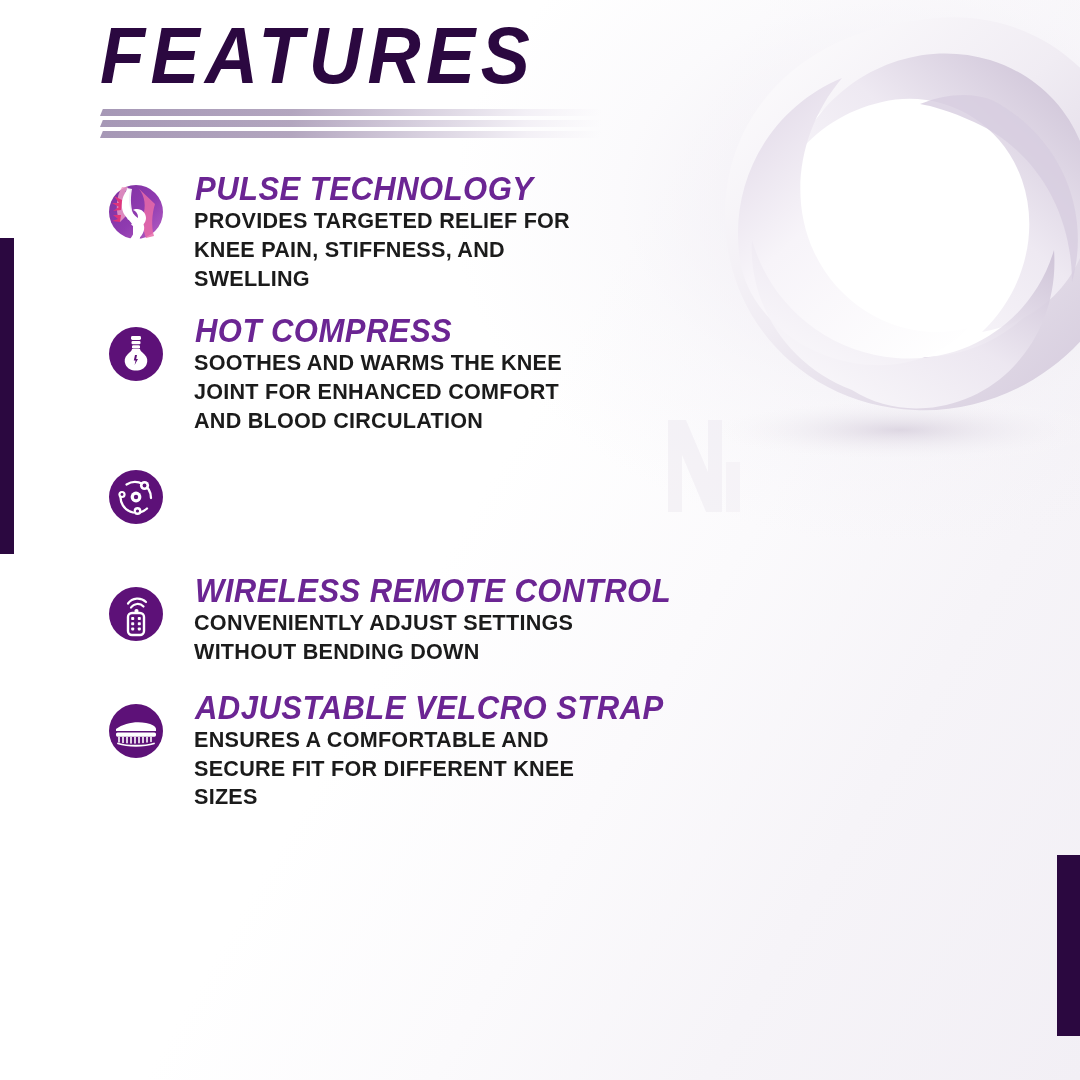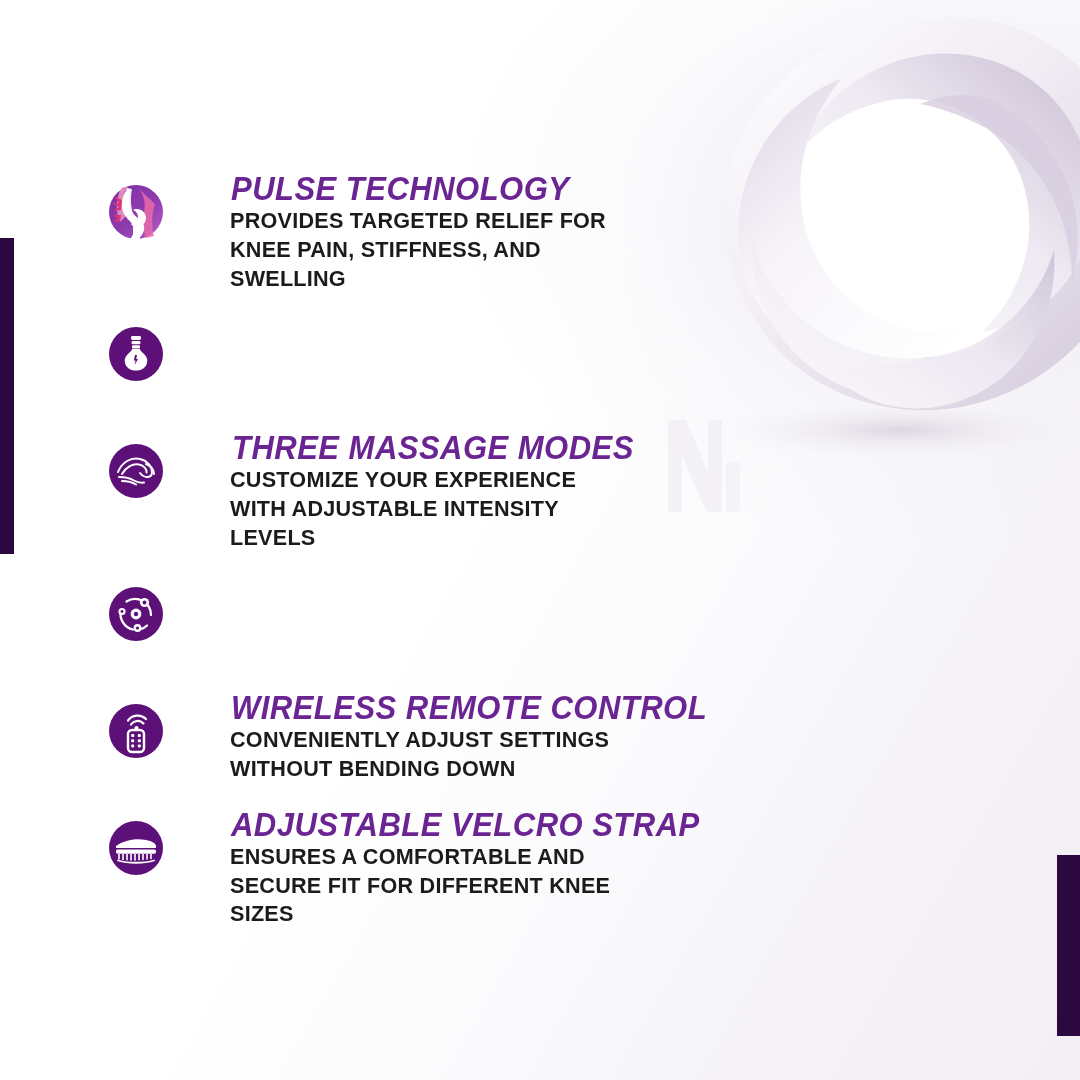--- a/index.html
+++ b/index.html
@@ -106,21 +106,20 @@
     left: 106px;
     top: 172px;
     width: 640px;
   }
   .feature {
     position: relative;
     display: flex;
     align-items: flex-start;
     margin-bottom: 21px;
     min-height: 96px;
-    gap: 36px;
   }
   .feature .icon {
     flex: 0 0 auto;
     width: 60px;
     height: 60px;
     margin-right: 28px;
     margin-top: 10px;
   }
   .feature .icon svg { display: block; width: 60px; height: 60px; }
   .feature .text {
@@ -202,20 +201,28 @@
   </div>
 
   <svg class="ghost-mark" viewBox="0 0 90 115" xmlns="http://www.w3.org/2000/svg">
     <path d="M8 112 L8 20 L26 20 L48 72 L48 20 L62 20 L62 112 L46 112 L22 55 L22 112 Z" fill="#efebf2"></path>
     <path d="M66 62 L80 62 L80 112 L66 112 Z" fill="#f2eff4"></path>
   </svg>
 
   <div class="bar-left"></div>
   <div class="bar-right"></div>
 
+  <div class="header">
+    <h1 class="title">FEATURES</h1>
+    <div class="title-rules">
+      <span class="rule r1"></span>
+      <span class="rule r2"></span>
+      <span class="rule r3"></span>
+    </div>
+  </div>
 
   <div class="features">
 
     <div class="feature f1">
       <span class="icon">
         <svg viewBox="0 0 60 60" xmlns="http://www.w3.org/2000/svg">
           <defs>
             <linearGradient id="kg" x1="0" y1="0" x2="1" y2="1">
               <stop offset="0%" stop-color="#7d2fa0"></stop>
               <stop offset="55%" stop-color="#8f3bb0"></stop>
@@ -248,40 +255,26 @@
           <circle cx="30" cy="30" r="27" fill="#5d1178"></circle>
           <g fill="#ffffff">
             <rect x="25" y="12" width="10" height="4" rx="1.4"></rect>
             <rect x="25.5" y="17" width="9" height="3.2" rx="1.2"></rect>
             <rect x="26" y="21.2" width="8" height="3.2" rx="1.2"></rect>
             <path d="M26 25 L34 25 C 34 27 36 28 38.5 30.5 C 41.5 33.5 42 37 40.5 40.5 C 38.8 44.4 34.8 46.6 30 46.6 C 25.2 46.6 21.2 44.4 19.5 40.5 C 18 37 18.5 33.5 21.5 30.5 C 24 28 26 27 26 25 Z"></path>
           </g>
           <path d="M29 31 L31 31 L30.2 35 L32 35 L28.6 41 L29.6 36.4 L27.8 36.4 Z" fill="#5d1178"></path>
         </svg>
       </span>
-    </div>
-
-    <div class="feature f3">
-      <span class="icon">
-        <svg viewBox="0 0 60 60" xmlns="http://www.w3.org/2000/svg">
-          <circle cx="30" cy="30" r="27" fill="#5d1178"></circle>
-          <g fill="none" stroke="#ffffff" stroke-width="2" stroke-linecap="round" stroke-linejoin="round">
-            <path d="M12 31 C 16 21 25 16 34 18 C 41 19.5 46 25 46 31 C 46 34 44 36 41 36 C 38 36 36 34.5 34 32"></path>
-            <path d="M16 33 C 20 26 27 22 33 23.5 C 38 24.6 41 28 40.5 31.5"></path>
-            <path d="M13 36 C 18 36 24 37 28 39.5 C 31 41.2 34 42 38 41.5"></path>
-            <path d="M16 40 C 21 40 26 41 30 43.5"></path>
-            <path d="M40 23 C 45 25 48 29 48 33"></path>
-          </g>
-        </svg>
-      </span>
       <div class="text">
-        <h2>THREE MASSAGE MODES</h2>
-        <p>CUSTOMIZE YOUR EXPERIENCE WITH ADJUSTABLE INTENSITY LEVELS</p>
+        <h2>HOT COMPRESS</h2>
+        <p>SOOTHES AND WARMS THE KNEE JOINT FOR ENHANCED COMFORT AND BLOOD CIRCULATION</p>
       </div>
     </div>
+
 
     <div class="feature f4">
       <span class="icon">
         <svg viewBox="0 0 60 60" xmlns="http://www.w3.org/2000/svg">
           <circle cx="30" cy="30" r="27" fill="#5d1178"></circle>
           <g fill="none" stroke="#ffffff" stroke-width="2.3" stroke-linecap="round">
             <path d="M20.5 17.5 A 16 16 0 0 1 45 31"></path>
             <path d="M15 26 A 16 16 0 0 0 27 45.5"></path>
             <path d="M41 41.5 A 16 16 0 0 1 33 45.8"></path>
           </g>

